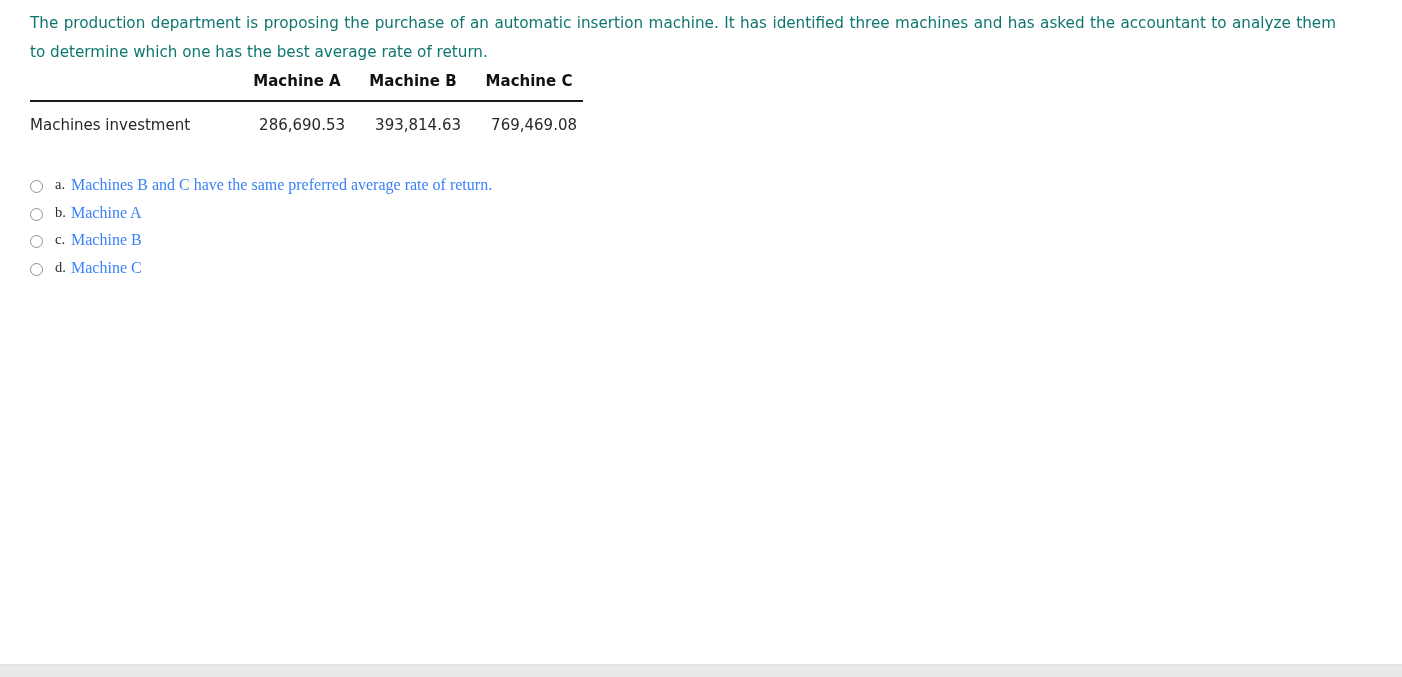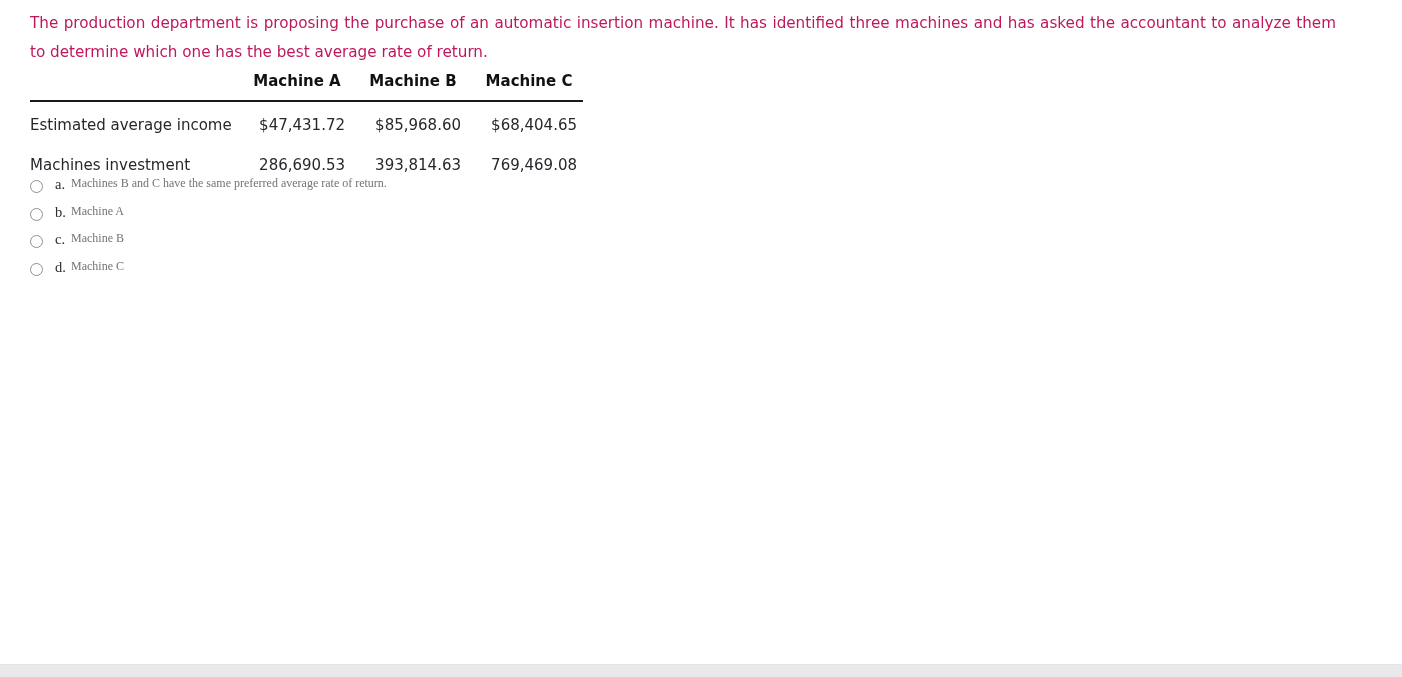--- a/index.html
+++ b/index.html
@@ -15,21 +15,21 @@
     overflow: hidden;
   }
 
   #question-stem {
     position: absolute;
     left: 30px;
     top: 9px;
     width: 1306px;
     font-size: 15.2px;
     line-height: 29px;
-    color: #be185d;
+    color: #0f766e;
     text-align: justify;
     text-justify: inter-word;
   }
 
   #data-table {
     position: absolute;
     left: 30px;
     top: 72px;
     border-collapse: collapse;
     font-size: 15px;
@@ -104,22 +104,22 @@
   .option-letter {
     font-family: "Liberation Serif", "DejaVu Serif", serif;
     font-size: 14.5px;
     color: #2a2c30;
     margin-left: 12px;
     width: 16px;
     flex: 0 0 auto;
   }
   .option-text {
     font-family: "Liberation Serif", "DejaVu Serif", serif;
-    font-size: 12px;
-    color: #737373;
+    font-size: 16px;
+    color: #3b82f6;
     white-space: nowrap;
   }
 
   #bottom-divider {
     position: absolute;
     left: 0;
     top: 664px;
     width: 1402px;
     height: 13px;
     background: #e9e9eb;
@@ -135,26 +135,20 @@
 <table id="data-table">
   <thead>
     <tr>
       <th class="corner-cell"></th>
       <th class="col-head">Machine A</th>
       <th class="col-head">Machine B</th>
       <th class="col-head">Machine C</th>
     </tr>
   </thead>
   <tbody>
-    <tr>
-      <td class="row-label">Estimated average income</td>
-      <td class="num">$47,431.72</td>
-      <td class="num">$85,968.60</td>
-      <td class="num">$68,404.65</td>
-    </tr>
     <tr>
       <td class="row-label">Machines investment</td>
       <td class="num">286,690.53</td>
       <td class="num">393,814.63</td>
       <td class="num">769,469.08</td>
     </tr>
   </tbody>
 </table>
 
 <div id="options-list">

